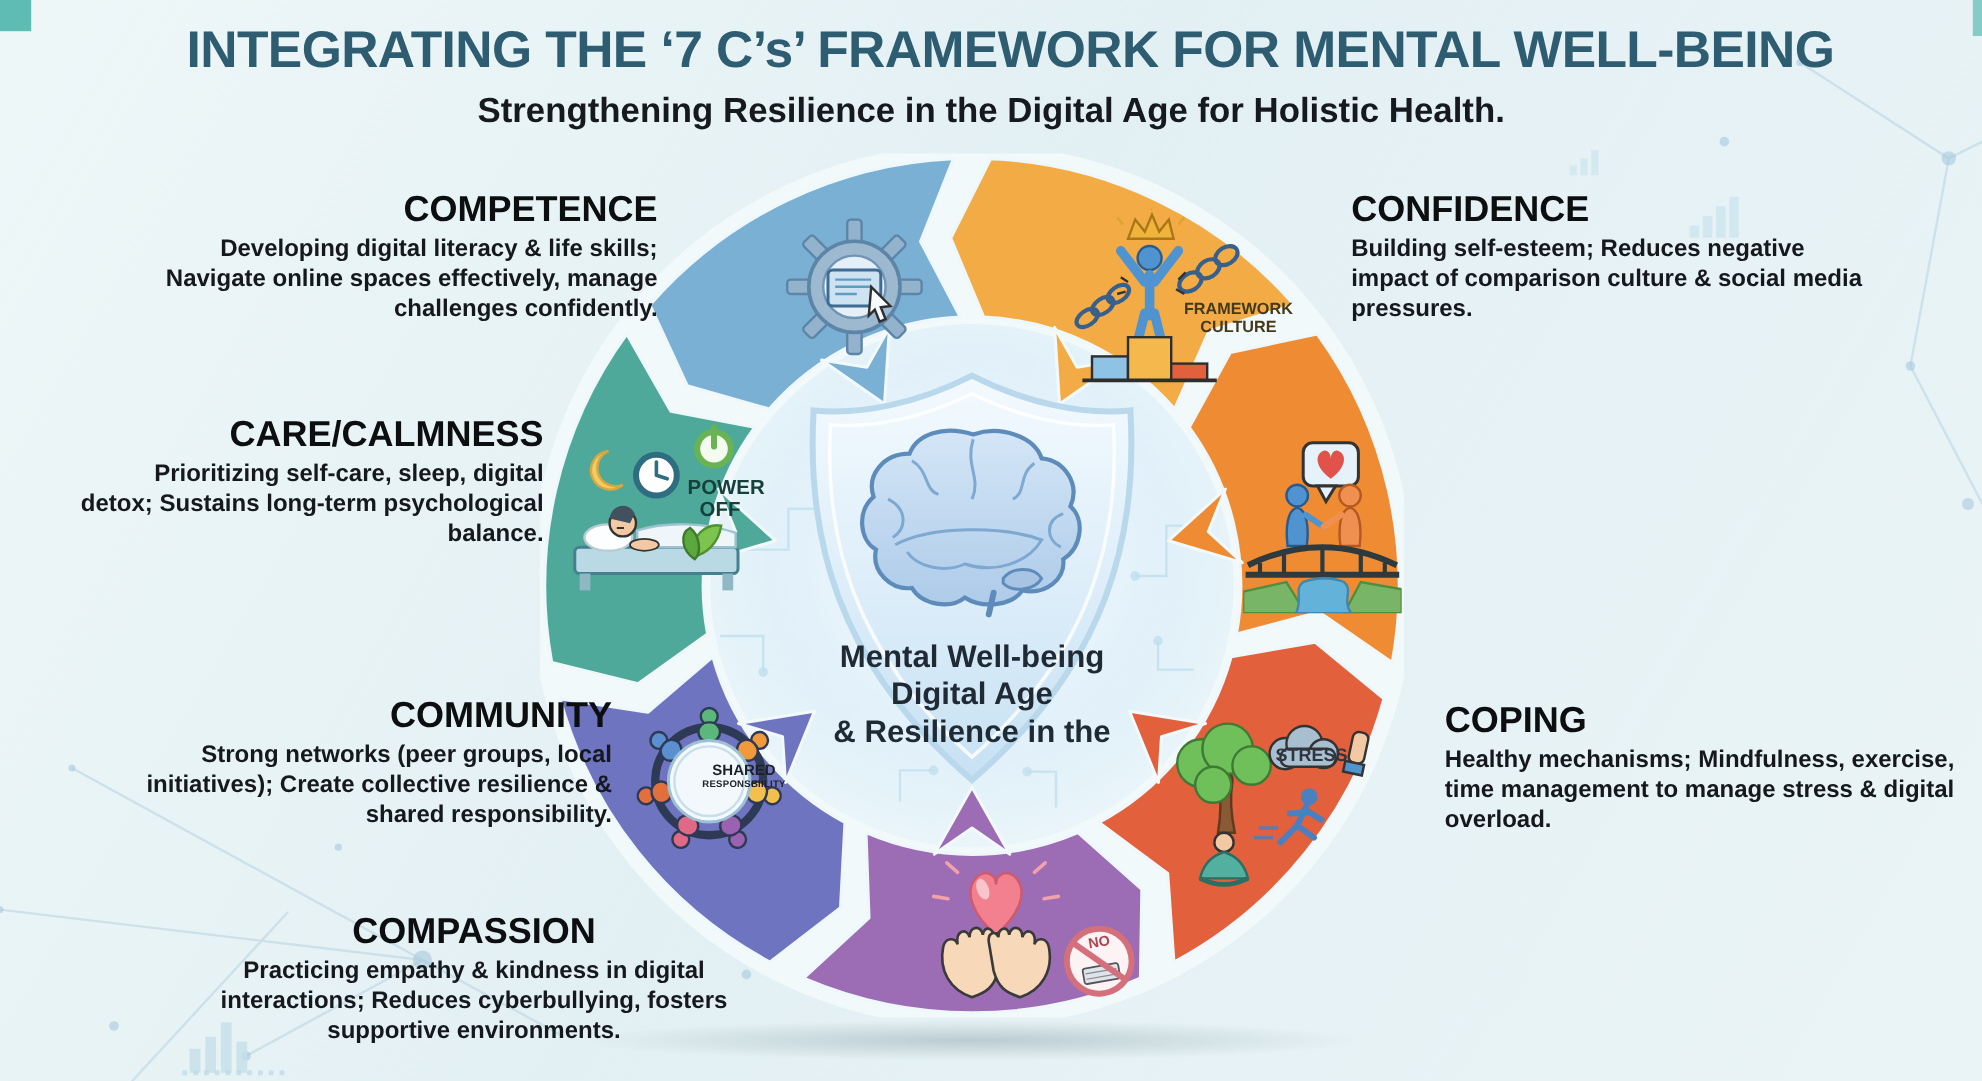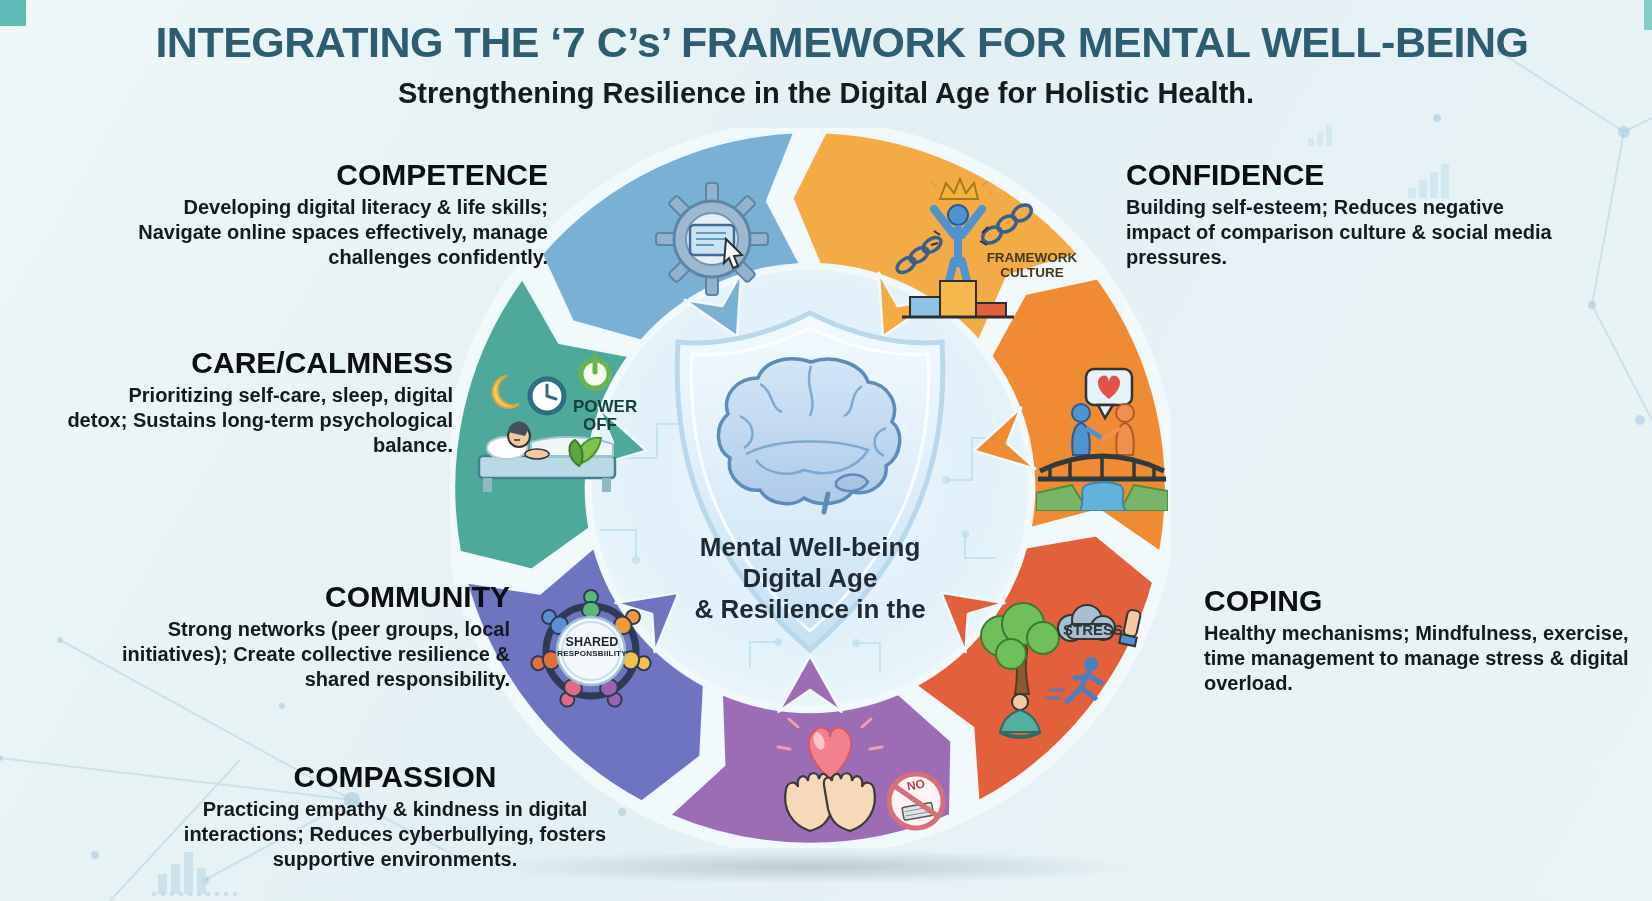--- a/index.html
+++ b/index.html
@@ -29,21 +29,21 @@
     background:radial-gradient(ellipse at center,rgba(110,135,145,.35),rgba(110,135,145,0) 70%);}
   .center-label{position:absolute;left:220px;top:404px;width:280px;text-align:center;
     font-size:26px;font-weight:800;line-height:1.2;color:#1f2a35;}
   .center-label span{display:block;}
   .icon-cluster{position:absolute;}
   .icon-cluster svg{position:absolute;left:0;top:0;}
   .icon-label{position:absolute;font-weight:800;line-height:1.08;text-align:center;}
   .icon-label span{display:block;}
   .lbl-comparison{left:96px;top:78px;width:96px;font-size:13.5px;color:#45391a;}
   .lbl-stress{left:100px;top:24px;width:52px;font-size:15px;color:#2e3540;}
-  .lbl-shared{left:29px;top:48px;width:70px;color:#1d2126;}
+  .lbl-shared{left:29px;top:48px;width:70px;color:#1d2126;padding-left:28px;}
   .lbl-shared .l1{font-size:12.5px;}
   .lbl-shared .l2{font-size:8px;letter-spacing:.2px;}
   .lbl-power{left:100px;top:50px;width:54px;font-size:17px;color:#15413a;}
   .lbl-no{left:145px;top:66px;width:26px;font-size:12px;color:#ad4450;transform:rotate(-10deg);}
   .ic-competence{left:200px;top:45px;width:124px;height:128px;}
   .ic-confidence{left:438px;top:45px;width:192px;height:172px;}
   .ic-connection{left:586px;top:233px;width:132px;height:150px;}
   .ic-coping{left:513px;top:470px;width:187px;height:147px;}
   .ic-compassion{left:308px;top:585px;width:192px;height:122px;}
   .ic-community{left:78px;top:460px;width:127px;height:127px;}

